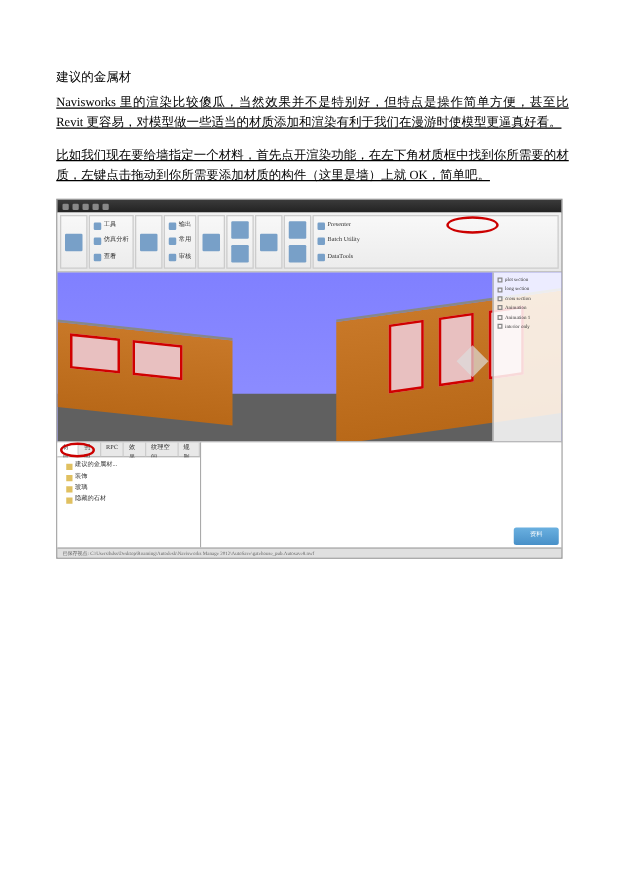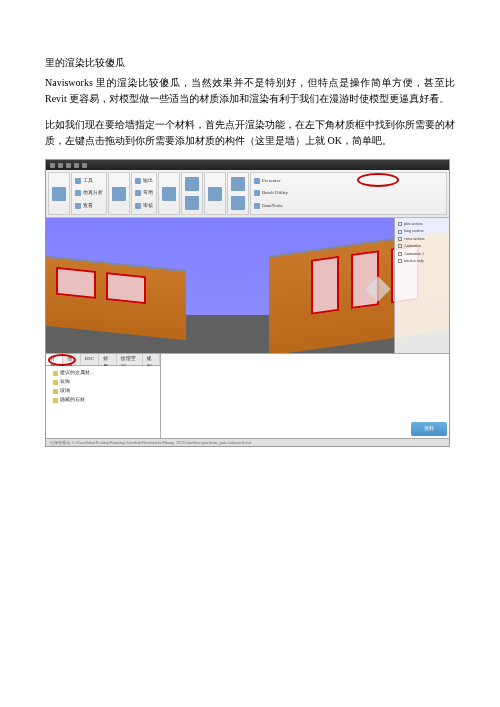--- a/index.html
+++ b/index.html
@@ -7,21 +7,21 @@
       width: 500px;
       height: 707px;
       background: #fff;
       font-family: "SimSun", "宋体", serif;
       font-size: 10px;
       color: #000;
       padding: 55px 45px;
       line-height: 1.6;
     }
     .title { margin-bottom: 4px; }
-    .para { margin-bottom: 10px; text-align: justify; }
+    .para { margin-bottom: 10px; text-align: justify; text-decoration: underline; }
     .screenshot {
       width: 405px;
       height: 288px;
       background: #d8d8d8;
       position: relative;
       border: 1px solid #999;
       margin-top: 4px;
     }
     .titlebar {
       height: 10px;
@@ -151,21 +151,21 @@
       width: 36px; height: 14px;
       background: linear-gradient(#6ab0e0, #4890c8);
       border-radius: 2px;
       font-size: 5px; color: #fff;
       display: flex; align-items: center; justify-content: center;
     }
   </style>
 </head>
 <body>
 
-<div class="title">里的渲染比较傻瓜</div>
+<div class="title">建议的金属材</div>
 <div class="para">Navisworks 里的渲染比较傻瓜，当然效果并不是特别好，但特点是操作简单方便，甚至比 Revit 更容易，对模型做一些适当的材质添加和渲染有利于我们在漫游时使模型更逼真好看。</div>
 <div class="para">比如我们现在要给墙指定一个材料，首先点开渲染功能，在左下角材质框中找到你所需要的材质，左键点击拖动到你所需要添加材质的构件（这里是墙）上就 OK，简单吧。</div>
 
 <div class="screenshot">
 
   <div class="titlebar">
     <div class="tb-icon"></div>
     <div class="tb-icon"></div>
     <div class="tb-icon"></div>
     <div class="tb-icon"></div>

